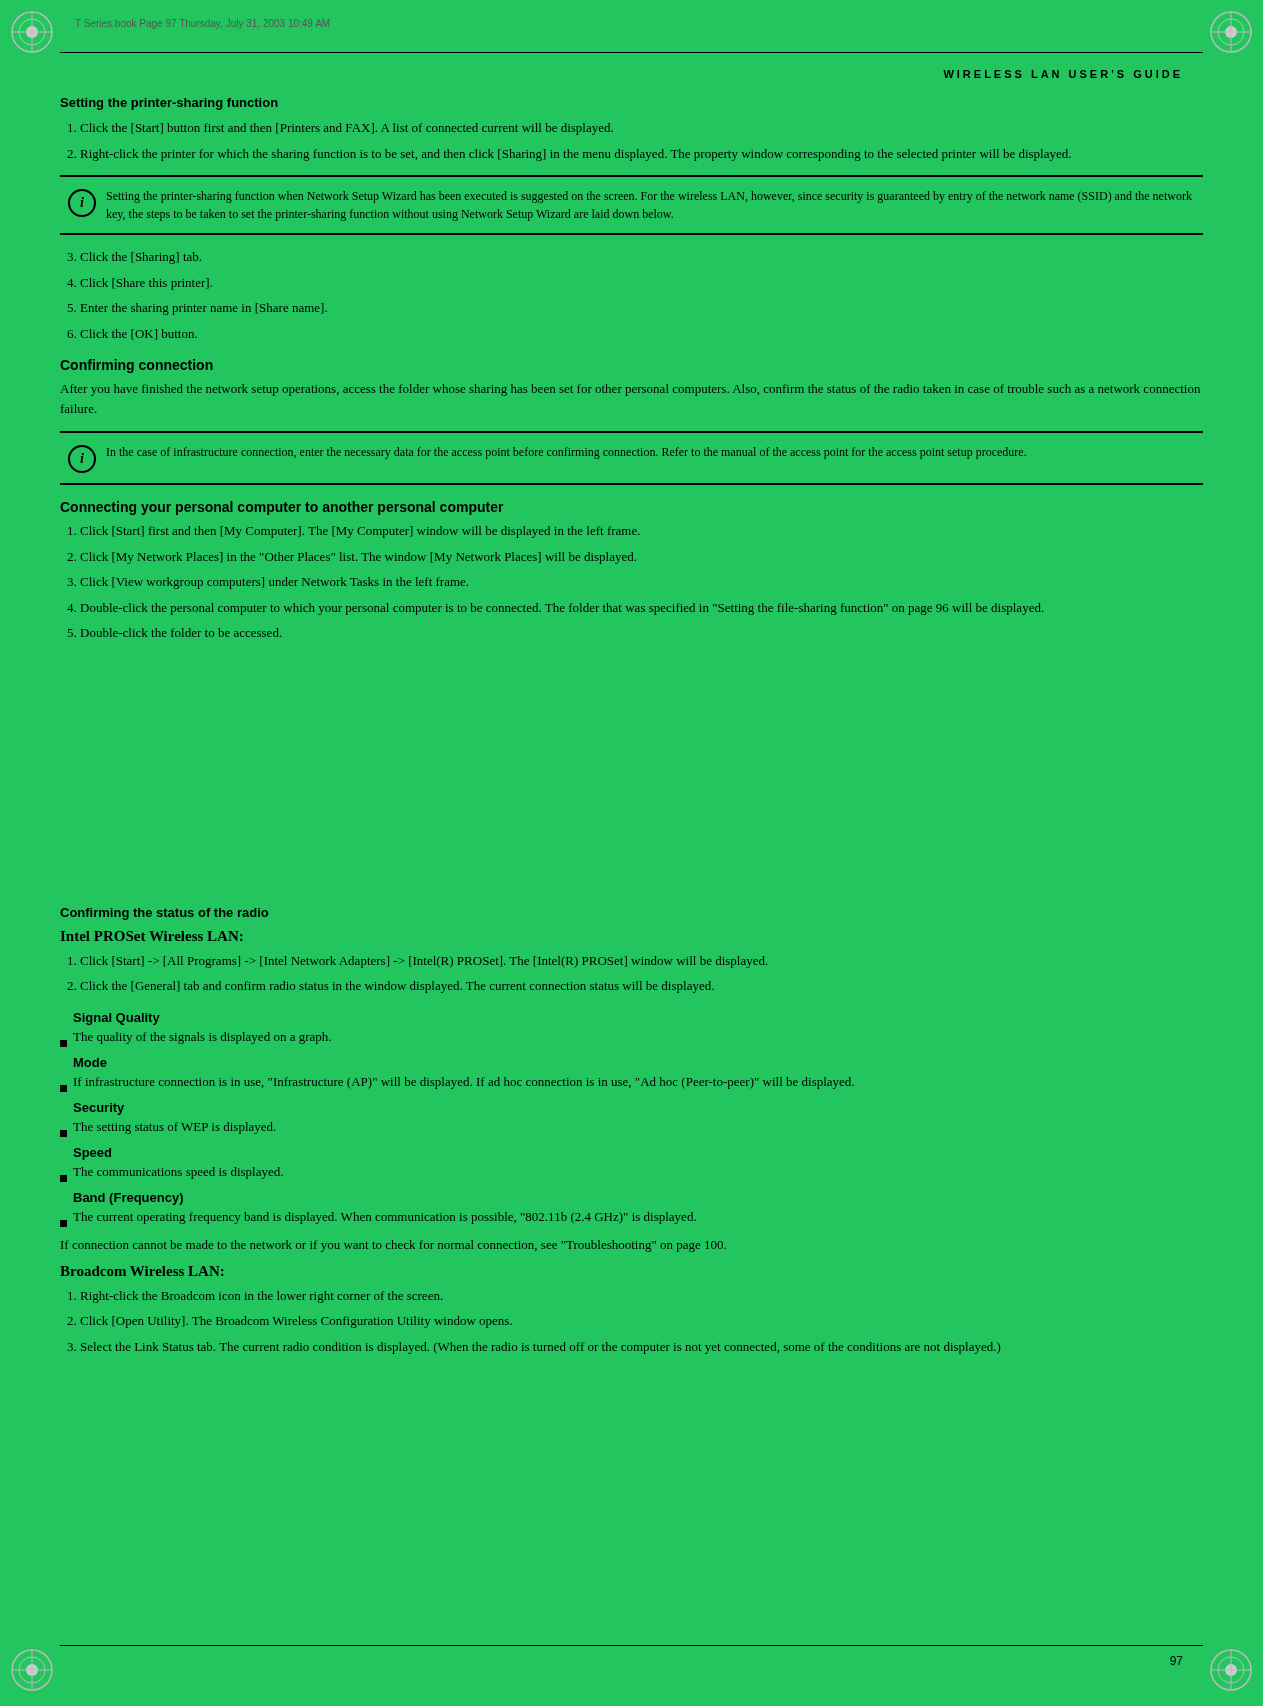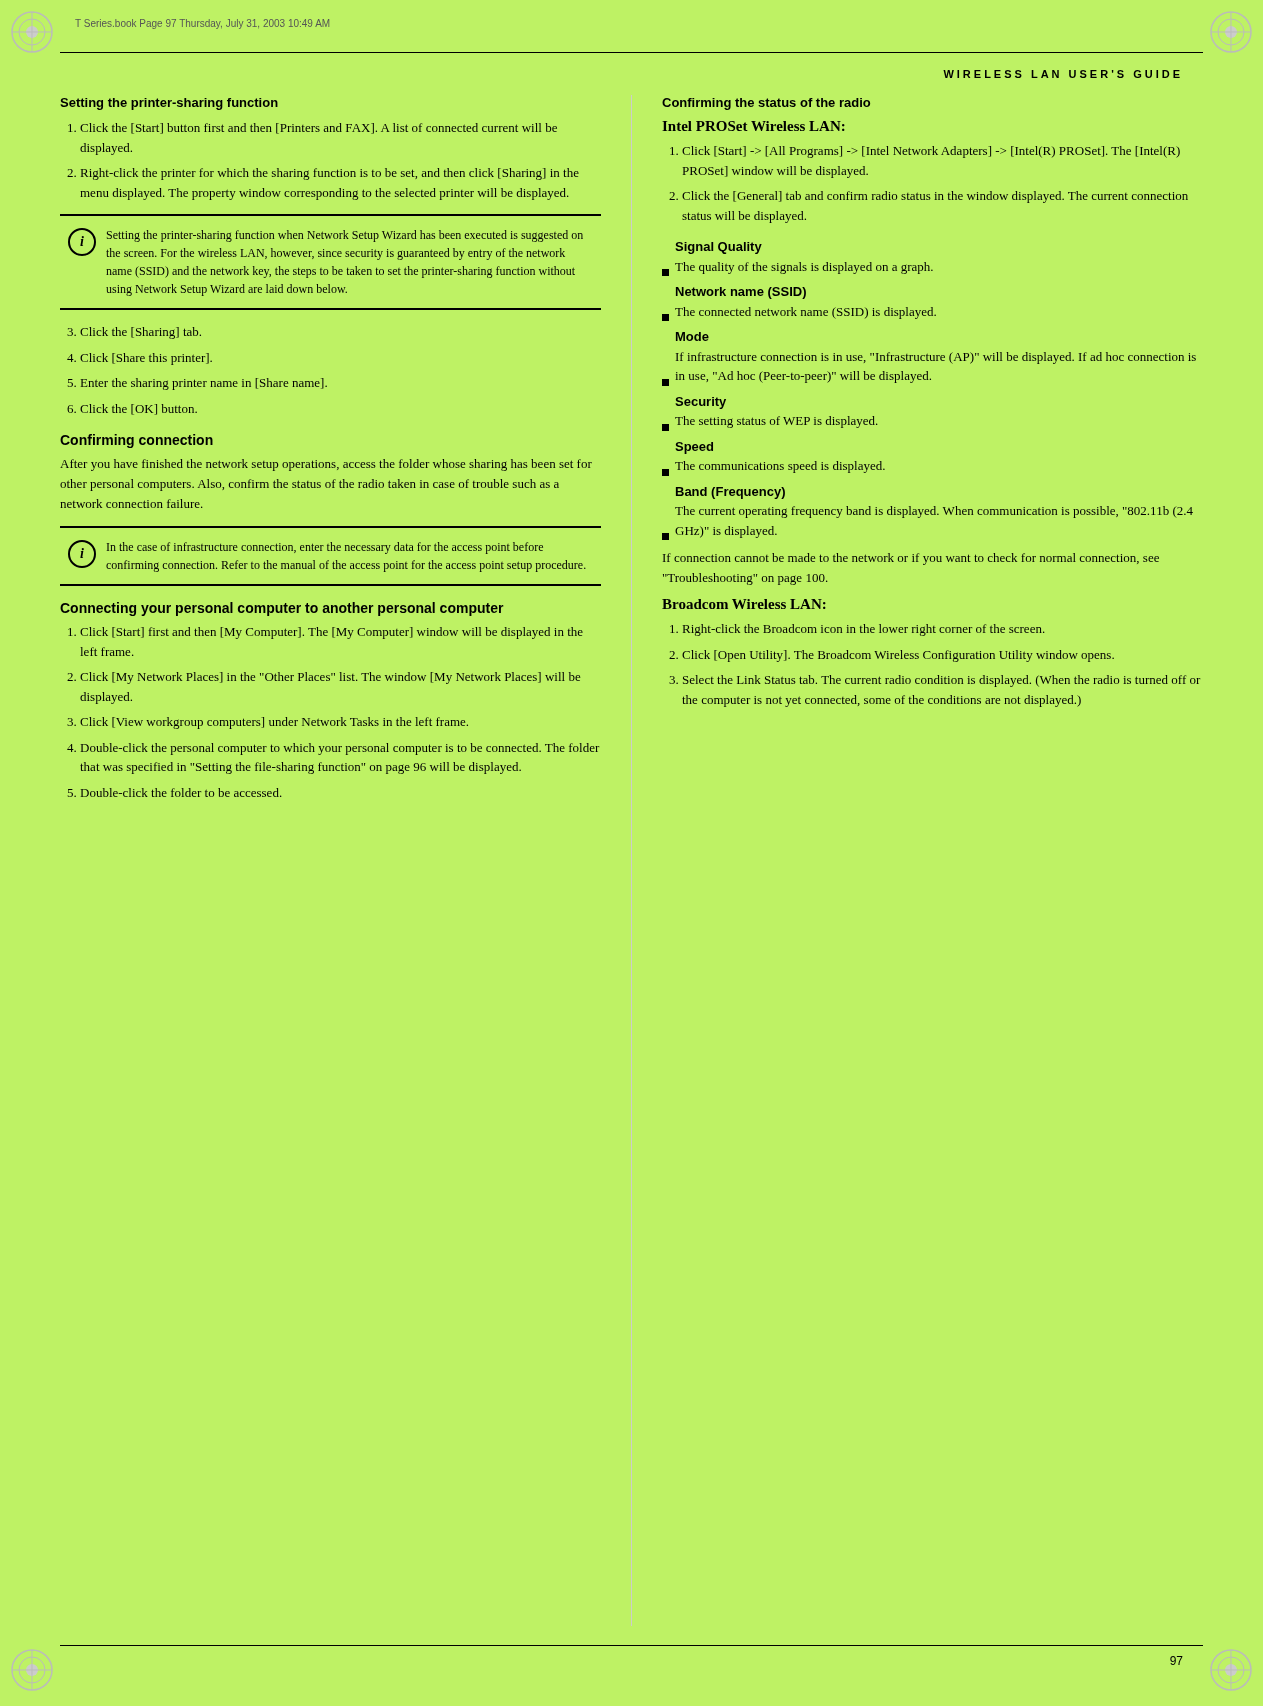--- a/index.html
+++ b/index.html
@@ -8,21 +8,21 @@
       font-family: 'Times New Roman', Times, serif;
       font-size: 13.5px;
       color: #000;
       width: 1263px;
       min-height: 1706px;
       position: relative;
     }
     .page {
       width: 1263px;
       min-height: 1706px;
-      background: #bef264;
+      background: #22c55e;
       position: relative;
       padding: 0;
     }
 
     
     .header-bar {
       position: absolute;
       top: 52px;
       left: 60px;
       right: 60px;
@@ -60,21 +60,22 @@
     }
 
     
     .content-area {
       position: absolute;
       top: 75px;
       left: 60px;
       right: 60px;
       bottom: 80px;
       display: flex;
-      gap: 30px;
+      gap: 24px;
+      flex-direction: column;
     }
     .col-left {
       flex: 1;
       padding-top: 20px;
     }
     .col-right {
       flex: 1;
       padding-top: 20px;
     }
 
@@ -298,27 +299,20 @@
       <div class="bullet-section">
 
         <div class="bullet-item">
           <div class="bullet-square"></div>
           <div class="bullet-content">
             <span class="bullet-term">Signal Quality</span><br>
             <span>The quality of the signals is displayed on a graph.</span>
           </div>
         </div>
 
-        <div class="bullet-item">
-          <div class="bullet-square"></div>
-          <div class="bullet-content">
-            <span class="bullet-term">Network name (SSID)</span><br>
-            <span>The connected network name (SSID) is displayed.</span>
-          </div>
-        </div>
 
 
         <div class="bullet-item">
           <div class="bullet-square"></div>
           <div class="bullet-content">
             <span class="bullet-term">Mode</span><br>
             <span>If infrastructure connection is in use, "Infrastructure (AP)" will be displayed. If ad hoc connection is in use, "Ad hoc (Peer-to-peer)" will be displayed.</span>
           </div>
         </div>
 

